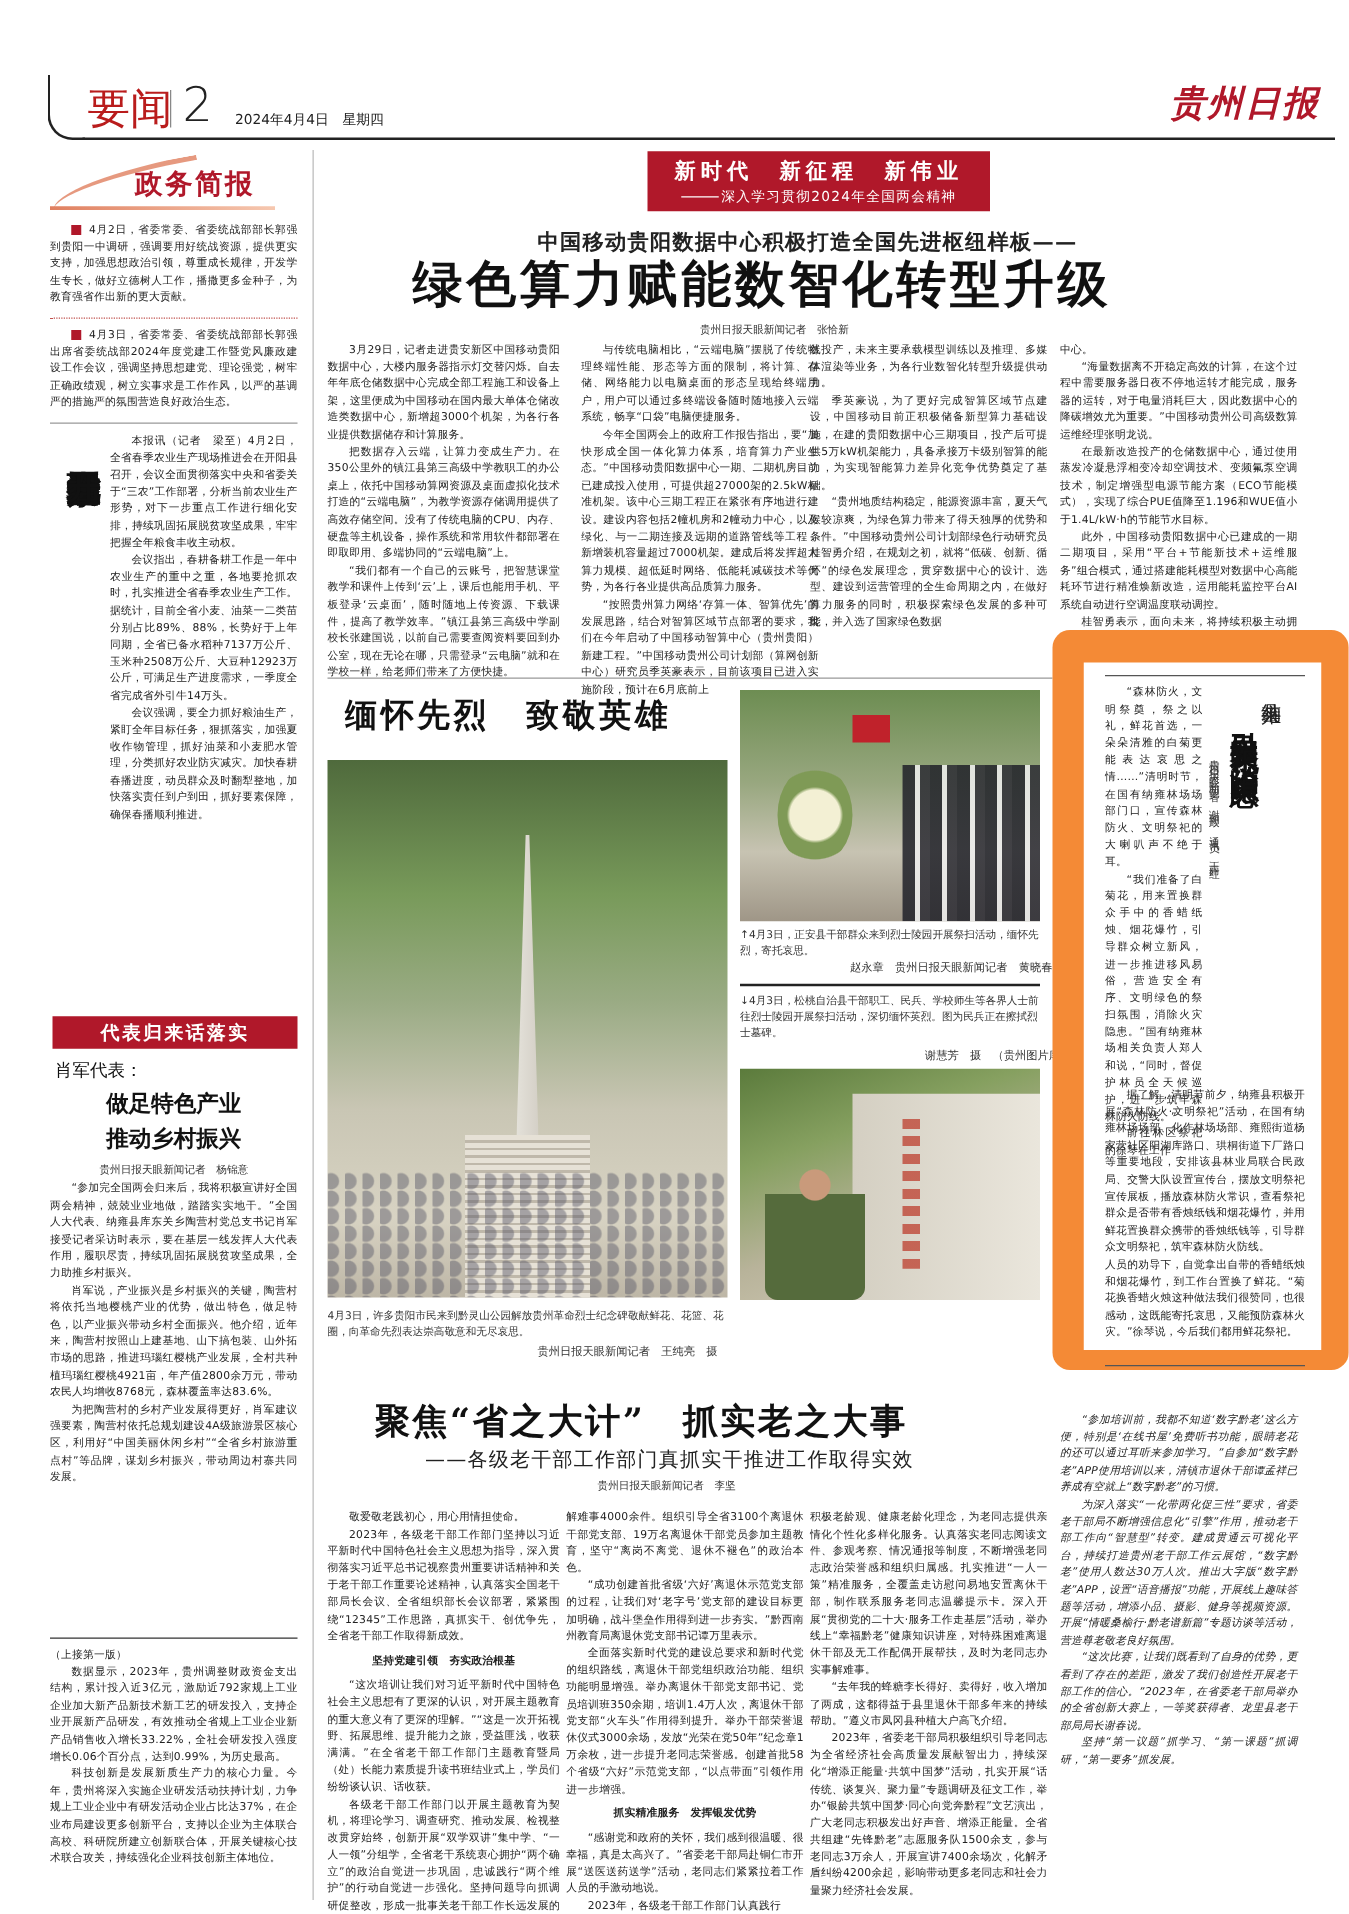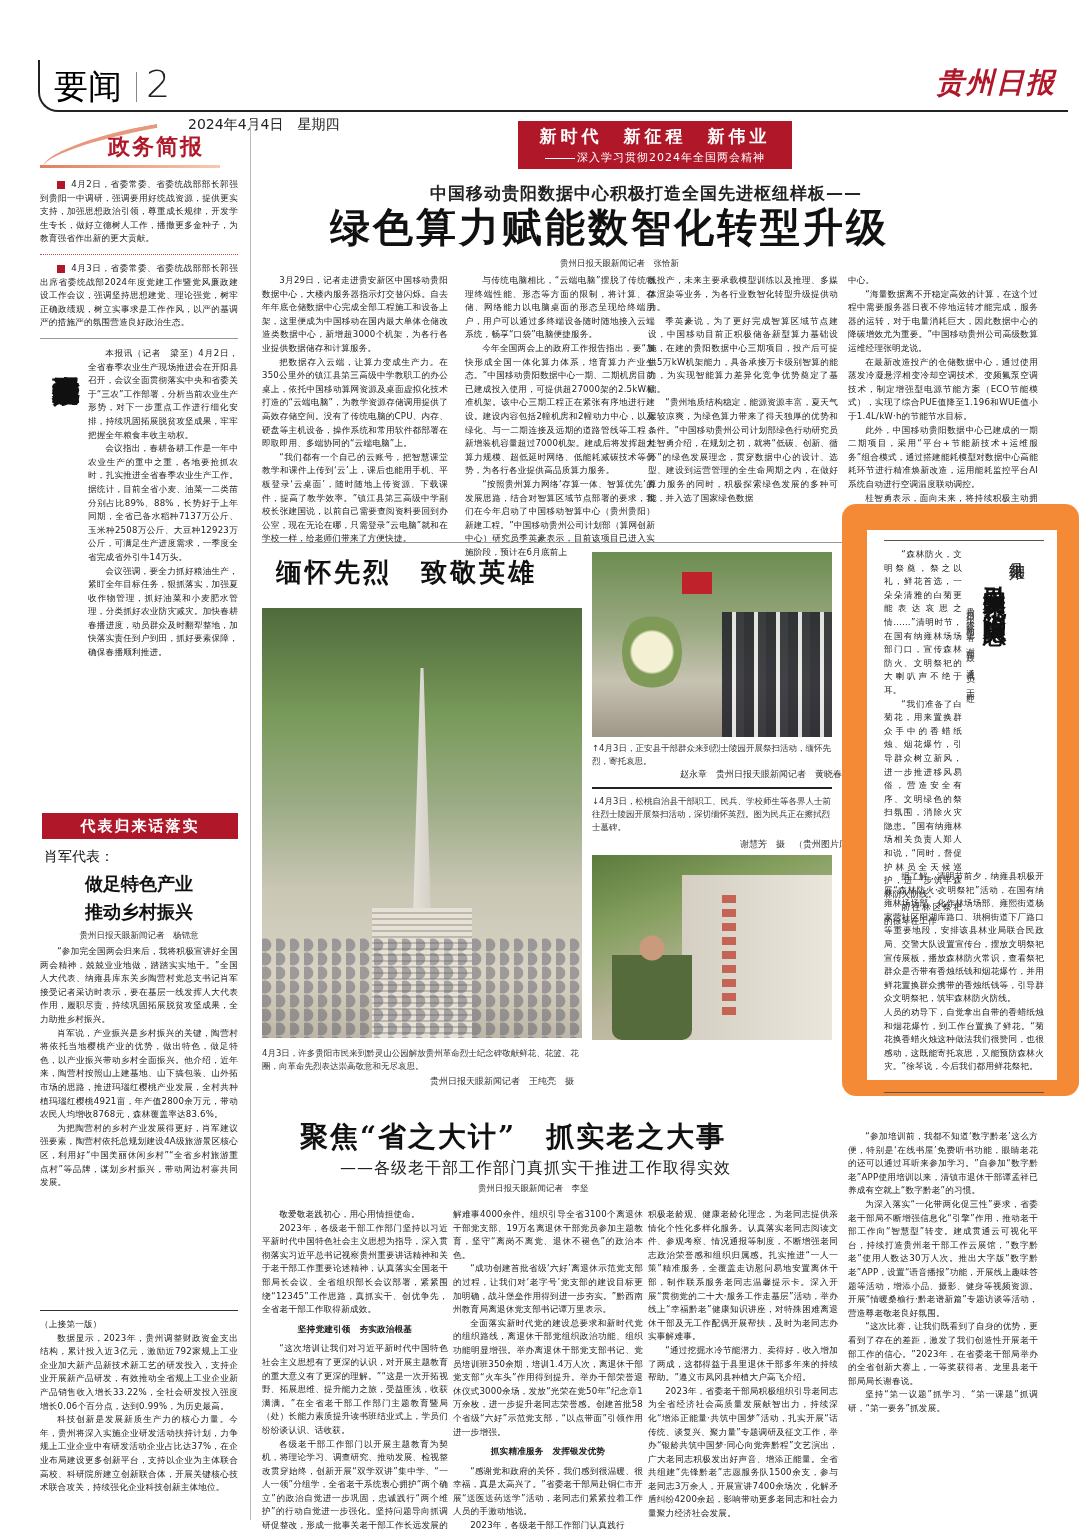--- a/index.html
+++ b/index.html
@@ -7,24 +7,24 @@
   body { font-family: "DejaVu Sans", sans-serif; color: #111; position: relative; }
 
   .abs { position: absolute; }
   .body-text { font-size: 8.6px; line-height: 13.6px; color: #222; text-align: justify; letter-spacing: 0.2px; }
   .body-text p { text-indent: 2em; }
 
   
   #masthead { left: 38px; top: 60px; width: 1030px; height: 52px; }
   .mh-curve { position: absolute; left: 0; top: 0; width: 30px; height: 52px; border-left: 2px solid #222; border-bottom: 2px solid #222; border-bottom-left-radius: 20px; }
   .mh-line { position: absolute; left: 28px; right: 0; bottom: 0; height: 2px; background: #222; }
-  .mh-section { position: absolute; left: 16px; top: 4px; font-size: 34px; font-weight: 300; color: #000000; }
+  .mh-section { position: absolute; left: 32px; top: 4px; font-size: 34px; font-weight: 300; color: #b91c1c; }
   .mh-sep { position: absolute; left: 98px; top: 12px; width: 1px; height: 30px; background: #888; }
   .mh-page { position: absolute; left: 108px; top: 2px; font-size: 38px; font-weight: 300; color: #222; }
-  .mh-date { position: absolute; left: 150px; top: 28px; font-size: 14px; color: #222; margin-top: 28px; }
+  .mh-date { position: absolute; left: 150px; top: 28px; font-size: 11px; color: #222; }
   .mh-logo { position: absolute; right: 12px; top: 4px; font-family: "DejaVu Serif", serif; font-size: 28px; font-style: italic; font-weight: bold; color: #b0182a; letter-spacing: 2px; }
 
   
   .brief-head { left: 40px; top: 128px; width: 190px; height: 40px; }
   .brief-swoosh { position: absolute; left: 0; top: 6px; width: 120px; height: 24px; border-top: 4px solid #e08060; border-radius: 100% 0 0 0; transform: rotate(-10deg); opacity: .8; }
   .brief-title { position: absolute; left: 68px; top: 4px; font-size: 22px; font-weight: bold; color: #b0182a; letter-spacing: 2px; }
   .brief-underline { position: absolute; left: 0; bottom: 0; width: 180px; height: 3px; background: linear-gradient(90deg,#e08060,#f6c8b0); }
 
   .brief-item { left: 40px; width: 198px; }
   .brief-item .mark { display:inline-block; width: 8px; height: 8px; background: #b0182a; margin-right: 6px; vertical-align: middle; }
@@ -91,21 +91,21 @@
   .ob-body { left: 884px; top: 548px; width: 78px; }
   .ob-body-wide { left: 884px; top: 870px; width: 160px; }
 
   
   .headline2 { left: 300px; top: 1118px; font-family: "DejaVu Serif", serif; font-size: 28px; font-weight: bold; letter-spacing: 2px; }
   .sub2 { left: 340px; top: 1158px; font-size: 16px; color: #222; letter-spacing: 1px; }
   .byline2 { left: 478px; top: 1183px; font-size: 8.5px; color: #333; }
   .a2-col1 { left: 262px; top: 1208px; width: 186px; }
   .a2-col2 { left: 453px; top: 1208px; width: 190px; }
   .a2-col3 { left: 648px; top: 1208px; width: 190px; }
-  .a2-col4 { left: 848px; top: 1130px; width: 190px; }
+  .a2-col4 { left: 848px; top: 1130px; width: 190px; font-style: italic; }
   .subhead { text-align: center; text-indent: 0 !important; font-weight: bold; margin: 6px 0; }
 </style>
 </head>
 <body>
 
 <div id="masthead" class="abs">
   <div class="mh-curve"></div>
   <div class="mh-line"></div>
   <span class="mh-section">要闻</span>
   <span class="mh-sep"></span>
@@ -249,21 +249,21 @@
 <div class="abs a2-col2 body-text">
   <p style="text-indent:0">解难事4000余件。组织引导全省3100个离退休干部党支部、19万名离退休干部党员参加主题教育，坚守“离岗不离党、退休不褪色”的政治本色。</p>
   <p>“成功创建首批省级‘六好’离退休示范党支部的过程，让我们对‘老字号’党支部的建设目标更加明确，战斗堡垒作用得到进一步夯实。”黔西南州教育局离退休党支部书记谭万里表示。</p>
   <p>全面落实新时代党的建设总要求和新时代党的组织路线，离退休干部党组织政治功能、组织功能明显增强。举办离退休干部党支部书记、党员培训班350余期，培训1.4万人次，离退休干部党支部“火车头”作用得到提升。举办干部荣誉退休仪式3000余场，发放“光荣在党50年”纪念章1万余枚，进一步提升老同志荣誉感。创建首批58个省级“六好”示范党支部，“以点带面”引领作用进一步增强。</p>
   <p class="subhead">抓实精准服务　发挥银发优势</p>
   <p>“感谢党和政府的关怀，我们感到很温暖、很幸福，真是太高兴了。”省委老干部局赴铜仁市开展“送医送药送学”活动，老同志们紧紧拉着工作人员的手激动地说。</p>
   <p>2023年，各级老干部工作部门认真践行</p>
 </div>
 <div class="abs a2-col3 body-text">
   <p style="text-indent:0">积极老龄观、健康老龄化理念，为老同志提供亲情化个性化多样化服务。认真落实老同志阅读文件、参观考察、情况通报等制度，不断增强老同志政治荣誉感和组织归属感。扎实推进“一人一策”精准服务，全覆盖走访慰问易地安置离休干部，制作联系服务老同志温馨提示卡。深入开展“贯彻党的二十大·服务工作走基层”活动，举办线上“幸福黔老”健康知识讲座，对特殊困难离退休干部及无工作配偶开展帮扶，及时为老同志办实事解难事。</p>
-  <p>“通过挖掘水冷节能潜力、卖得好，收入增加了两成，这都得益于县里退休干部多年来的持续帮助。”遵义市凤冈县种植大户高飞介绍。</p>
+  <p>“去年我的蜂糖李长得好、卖得好，收入增加了两成，这都得益于县里退休干部多年来的持续帮助。”遵义市凤冈县种植大户高飞介绍。</p>
   <p>2023年，省委老干部局积极组织引导老同志为全省经济社会高质量发展献智出力，持续深化“增添正能量·共筑中国梦”活动，扎实开展“话传统、谈复兴、聚力量”专题调研及征文工作，举办“银龄共筑中国梦·同心向党奔黔程”文艺演出，广大老同志积极发出好声音、增添正能量。全省共组建“先锋黔老”志愿服务队1500余支，参与老同志3万余人，开展宣讲7400余场次，化解矛盾纠纷4200余起，影响带动更多老同志和社会力量聚力经济社会发展。</p>
 </div>
 <div class="abs a2-col4 body-text">
   <p>“参加培训前，我都不知道‘数字黔老’这么方便，特别是‘在线书屋’免费听书功能，眼睛老花的还可以通过耳听来参加学习。”自参加“数字黔老”APP使用培训以来，清镇市退休干部谭孟祥已养成有空就上“数字黔老”的习惯。</p>
   <p>为深入落实“一化带两化促三性”要求，省委老干部局不断增强信息化“引擎”作用，推动老干部工作向“智慧型”转变。建成贯通云可视化平台，持续打造贵州老干部工作云展馆，“数字黔老”使用人数达30万人次。推出大字版“数字黔老”APP，设置“语音播报”功能，开展线上趣味答题等活动，增添小品、摄影、健身等视频资源。开展“情暖桑榆行·黔老谱新篇”专题访谈等活动，营造尊老敬老良好氛围。</p>
   <p>“这次比赛，让我们既看到了自身的优势，更看到了存在的差距，激发了我们创造性开展老干部工作的信心。”2023年，在省委老干部局举办的全省创新大赛上，一等奖获得者、龙里县老干部局局长谢春说。</p>
   <p>坚持“第一议题”抓学习、“第一课题”抓调研，“第一要务”抓发展。</p>
 </div>
 
 </body></html>

